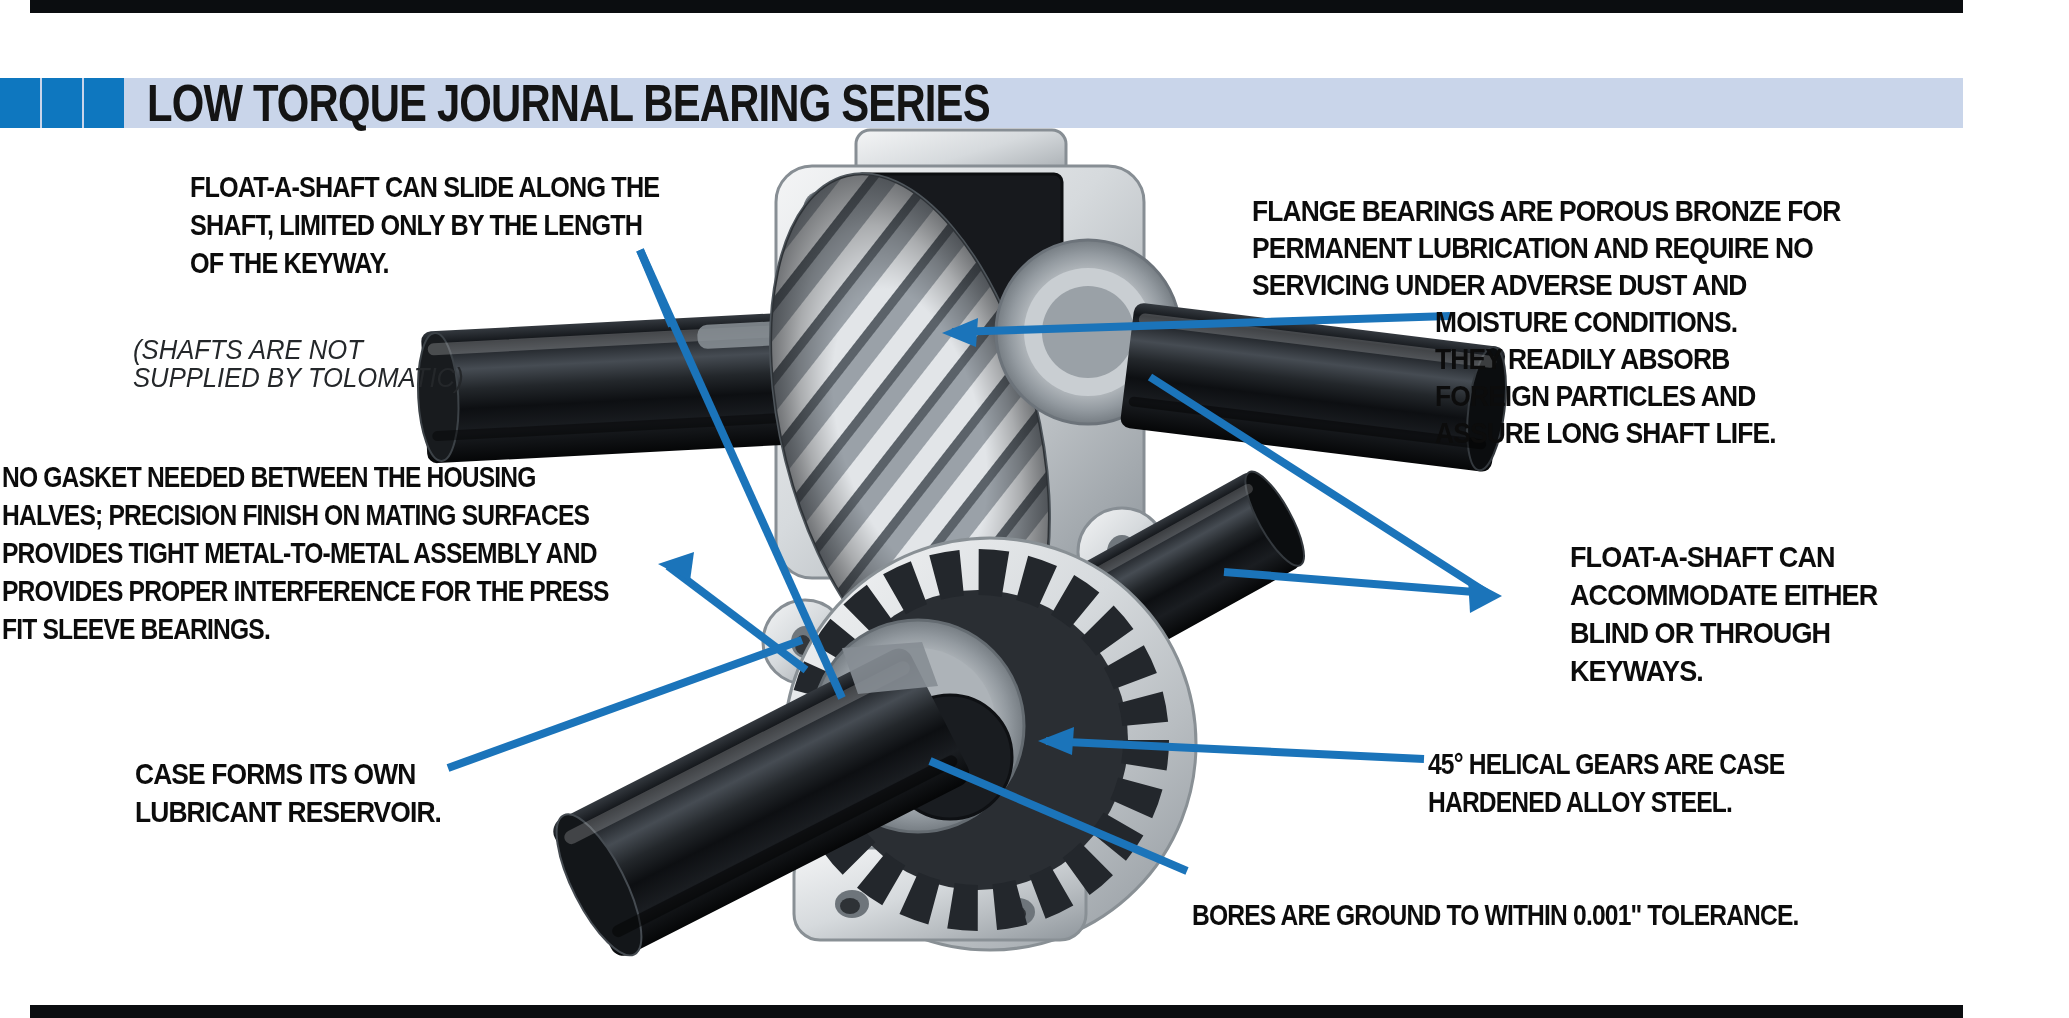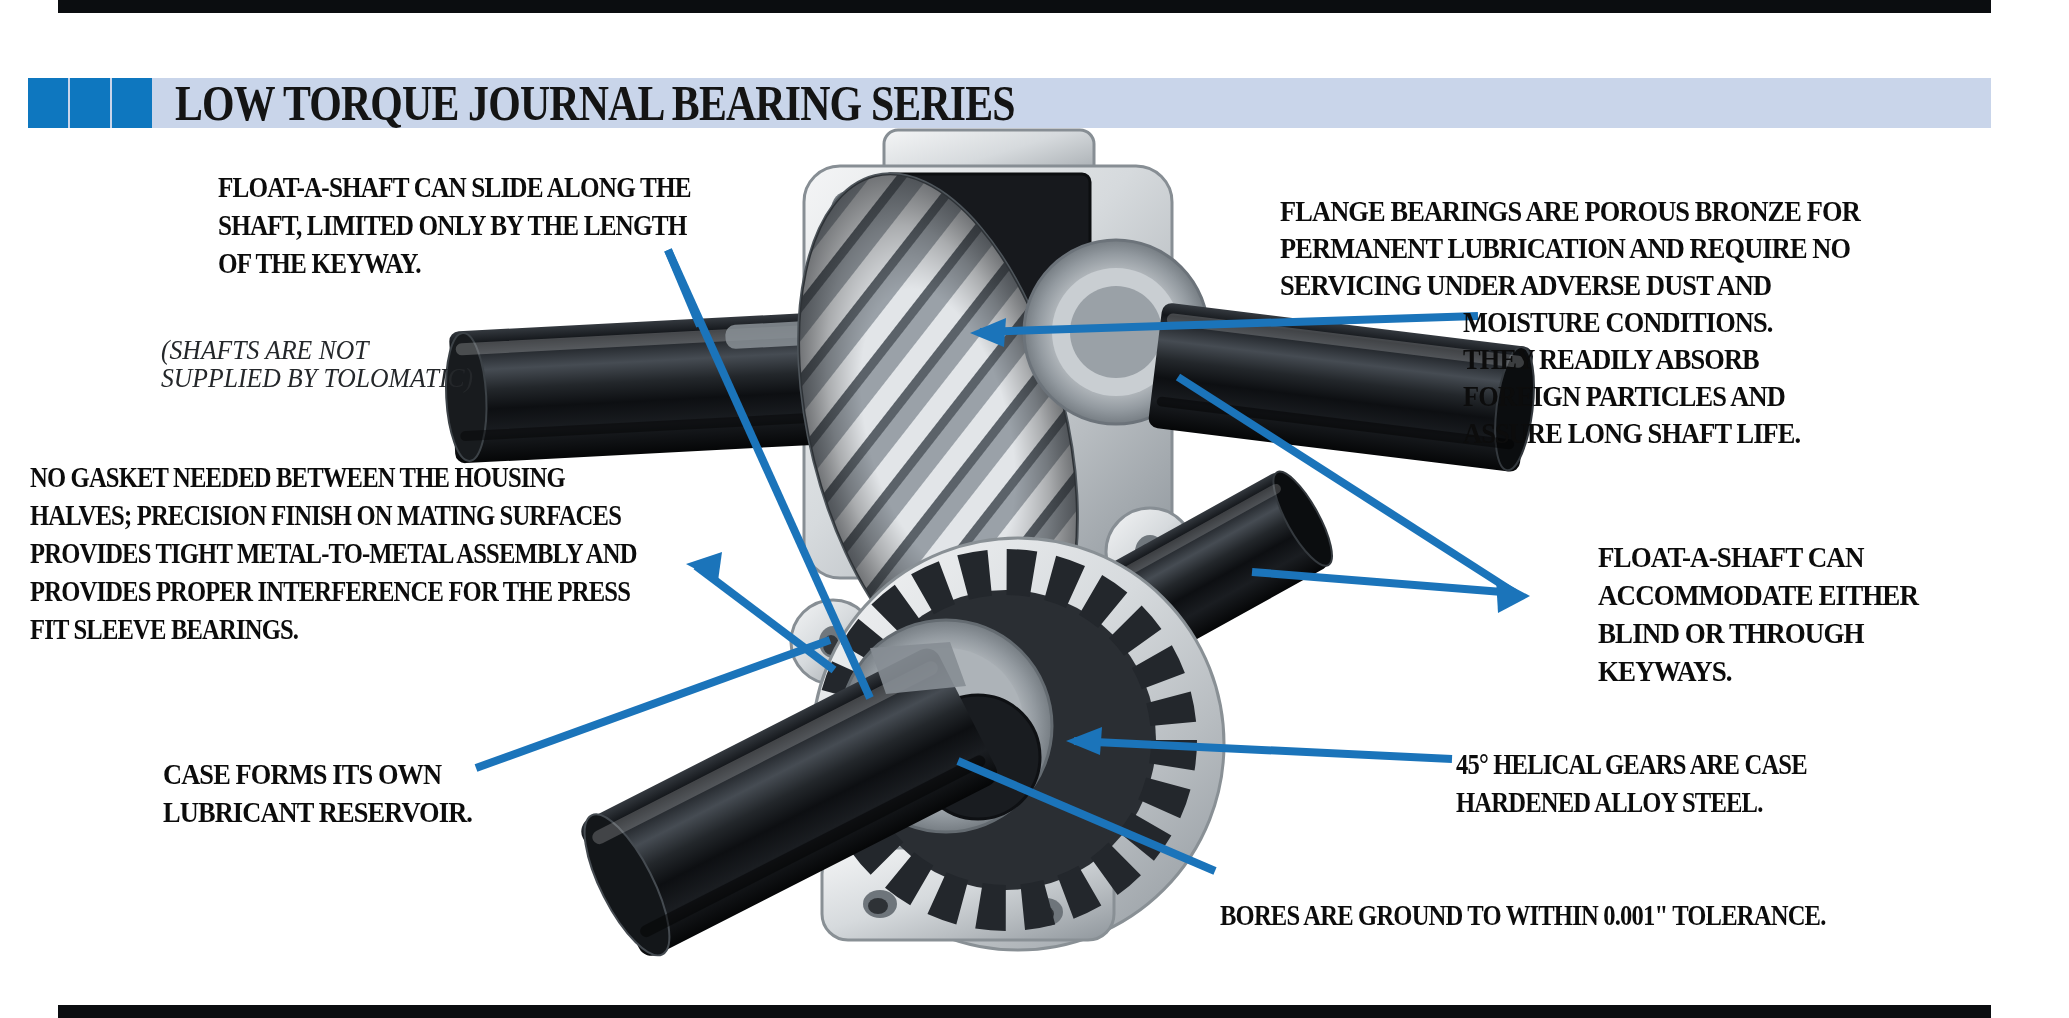--- a/index.html
+++ b/index.html
@@ -1,17 +1,17 @@
 <!DOCTYPE html>
 <html style="--leader-blue: #1b74ba; --band-bg: #c9d5ea; --band-sq: #0e77bf; --text-black: #0c0c0c;"><head>
 <meta charset="utf-8">
 <style>
   html,body{margin:0;padding:0;background:#ffffff;}
   .page{position:relative;width:1963px;height:1018px;overflow:hidden;background:#ffffff;
-        font-family:Liberation Serif, serif;margin-left:28px;}
+        font-family:Liberation Sans, sans-serif;}
   .rule{position:absolute;left:30px;width:2039px;height:13px;background:#0b0d10;}
   .rule.top{top:0;}
   .rule.bottom{top:1005px;}
   .band{position:absolute;left:0;top:78px;width:2069px;height:50px;background:var(--band-bg,#c9d5ea);}
   .sq{position:absolute;top:78px;width:40px;height:50px;background:var(--band-sq,#0e77bf);}
   .sq.s1{left:0;} .sq.s2{left:42px;} .sq.s3{left:84px;}
   .title{position:absolute;left:147px;top:76px;height:54px;line-height:55px;margin:0;
          font-size:51px;font-weight:700;letter-spacing:-1px;color:#141414;white-space:nowrap;
          transform:scaleX(.82);transform-origin:0 0;}
   .co{position:absolute;font-weight:700;font-size:30px;line-height:38px;letter-spacing:-1px;

